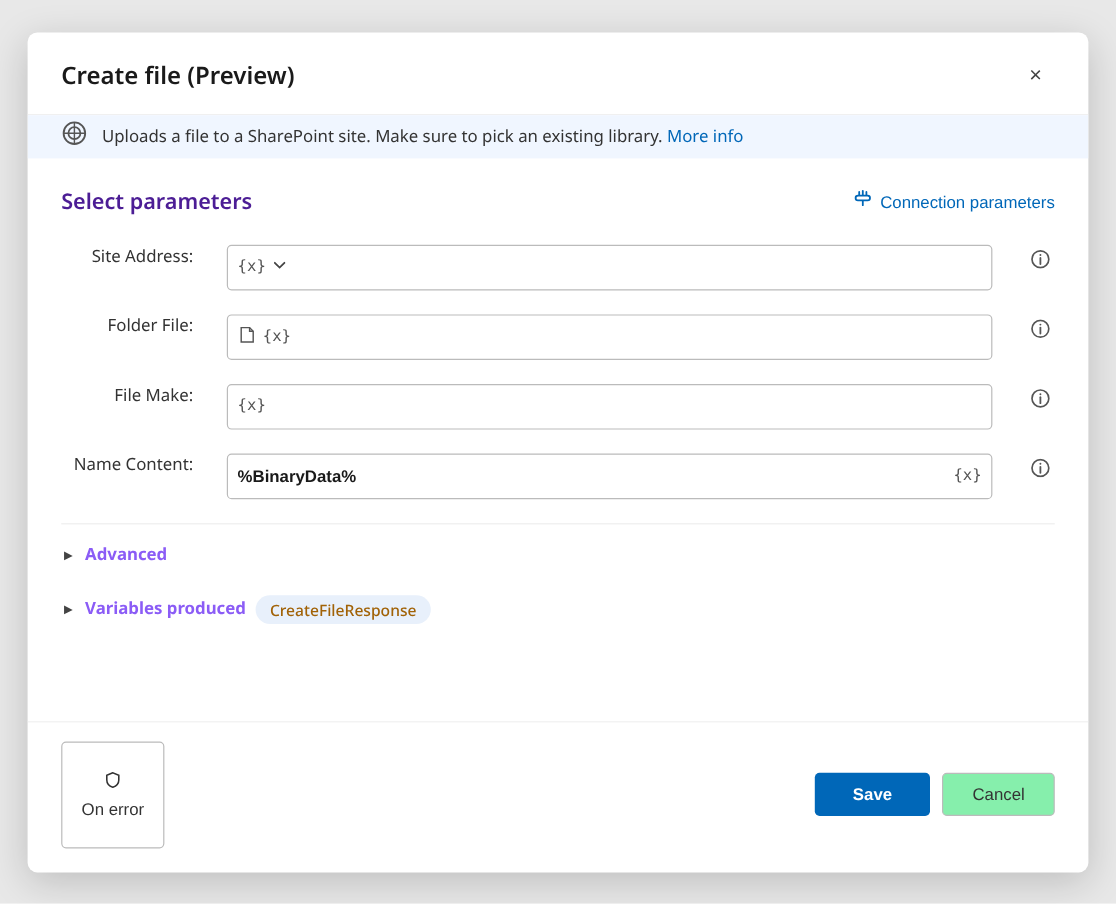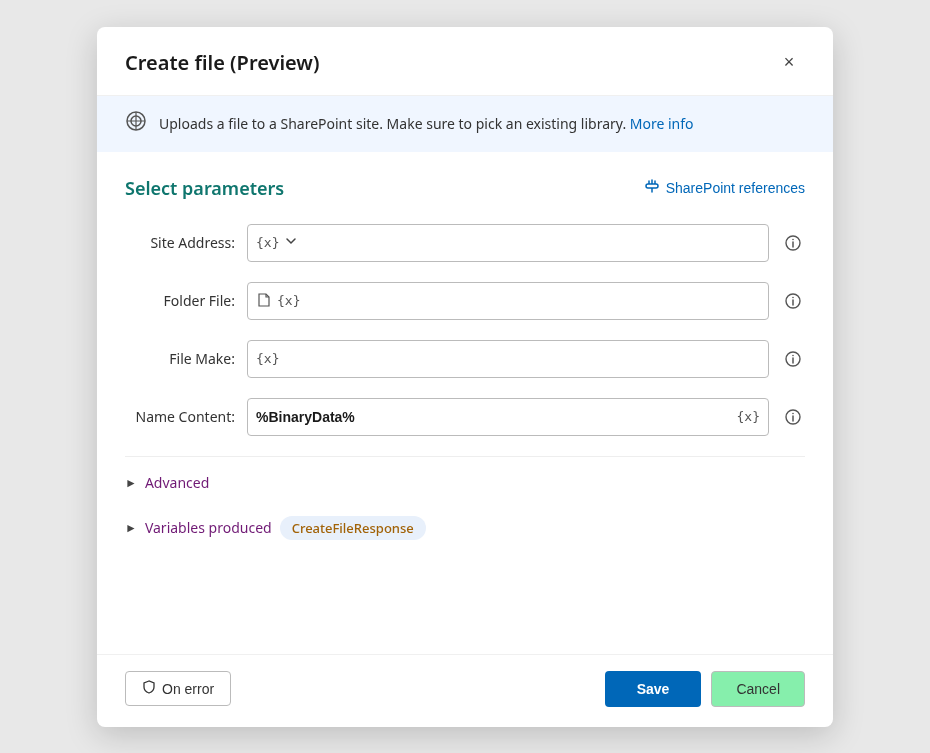--- a/index.html
+++ b/index.html
@@ -8,21 +8,21 @@
       display: flex;
       justify-content: center;
       align-items: center;
       min-height: 100vh;
       font-family: 'Segoe UI', system-ui, -apple-system, sans-serif;
     }
     .dialog {
       background: #fff;
       border-radius: 8px;
       box-shadow: 0 8px 32px rgba(0,0,0,0.18);
-      width: 736px;
+      width: 884px;
       min-height: 700px;
       display: flex;
       flex-direction: column;
       position: relative;
       overflow: hidden;
     }
     .dialog-header {
       display: flex;
       justify-content: space-between;
       align-items: center;
@@ -45,21 +45,21 @@
       justify-content: center;
       width: 32px;
       height: 32px;
       border-radius: 4px;
     }
     .info-banner {
       background: #f0f6ff;
       display: flex;
       align-items: center;
       gap: 12px;
-      padding: 14px 28px;
+      padding: 4px 28px;
       margin: 0;
     }
     .info-banner-icon {
       font-size: 20px;
       color: #555;
       flex-shrink: 0;
     }
     .info-banner-text {
       font-size: 14px;
       color: #333;
@@ -74,41 +74,41 @@
     }
     .section-header {
       display: flex;
       justify-content: space-between;
       align-items: center;
       margin-bottom: 24px;
     }
     .section-title {
       font-size: 18px;
       font-weight: 600;
-      color: #0f766e;
+      color: #4c1d95;
     }
     .connection-ref-btn {
       display: flex;
       align-items: center;
       gap: 6px;
       background: none;
       border: none;
       cursor: pointer;
       color: #0067b8;
       font-size: 14px;
     }
     .plug-icon {
       color: #0067b8;
       font-size: 16px;
     }
     .form-row {
       display: flex;
-      align-items: center;
+      align-items: flex-start;
       margin-bottom: 20px;
-      gap: 12px;
+      gap: 28px;
     }
     .form-label {
       font-size: 14px;
       color: #333;
       width: 110px;
       flex-shrink: 0;
       text-align: right;
     }
     .form-input-wrap {
       flex: 1;
@@ -167,22 +167,22 @@
       padding: 8px 0;
       cursor: pointer;
       margin-bottom: 8px;
     }
     .collapsible-chevron {
       font-size: 12px;
       color: #444;
     }
     .collapsible-label {
       font-size: 14px;
-      font-weight: 400;
-      color: #701a75;
+      font-weight: 700;
+      color: #8b5cf6;
     }
     .variables-row {
       display: flex;
       align-items: center;
       gap: 8px;
       padding: 8px 0;
       cursor: pointer;
     }
     .variable-tag {
       background: #e8f0fb;
@@ -203,21 +203,22 @@
     .on-error-btn {
       display: flex;
       align-items: center;
       gap: 6px;
       background: #fff;
       border: 1.5px solid #bbb;
       border-radius: 4px;
       cursor: pointer;
       font-size: 14px;
       color: #333;
-      padding: 8px 16px;
+      padding: 24px 16px;
+      flex-direction: column;
     }
     .shield-icon { color: #333; font-size: 14px; }
     .footer-actions { display: flex; gap: 10px; }
     .save-btn {
       background: #0067b8;
       color: #fff;
       border: none;
       border-radius: 4px;
       padding: 9px 32px;
       font-size: 14px;
@@ -263,21 +264,21 @@
   <div class="dialog-body">
 
     <div class="section-header">
       <span class="section-title">Select parameters</span>
       <button class="connection-ref-btn">
         <span class="plug-icon">
           <svg width="16" height="16" viewBox="0 0 16 16" fill="none" xmlns="http://www.w3.org/2000/svg">
             <path d="M8 2v4M5 3v3M11 3v3M4 6h8a2 2 0 010 4H4a2 2 0 010-4zM8 10v4" stroke="#0067b8" stroke-width="1.5" stroke-linecap="round"></path>
           </svg>
         </span>
-        <span>SharePoint references</span>
+        <span>Connection parameters</span>
       </button>
     </div>
 
     <div id="form-fields">
         <div class="form-row">
           <span class="form-label">Site Address:</span>
           <div class="form-input-wrap">
             <span class="input-badge">{x}</span>
             <span class="input-chevron"><svg width="12" height="12" viewBox="0 0 12 12" fill="none">
                 <path d="M2 4l4 4 4-4" stroke="#444" stroke-width="1.5" stroke-linecap="round"></path>

